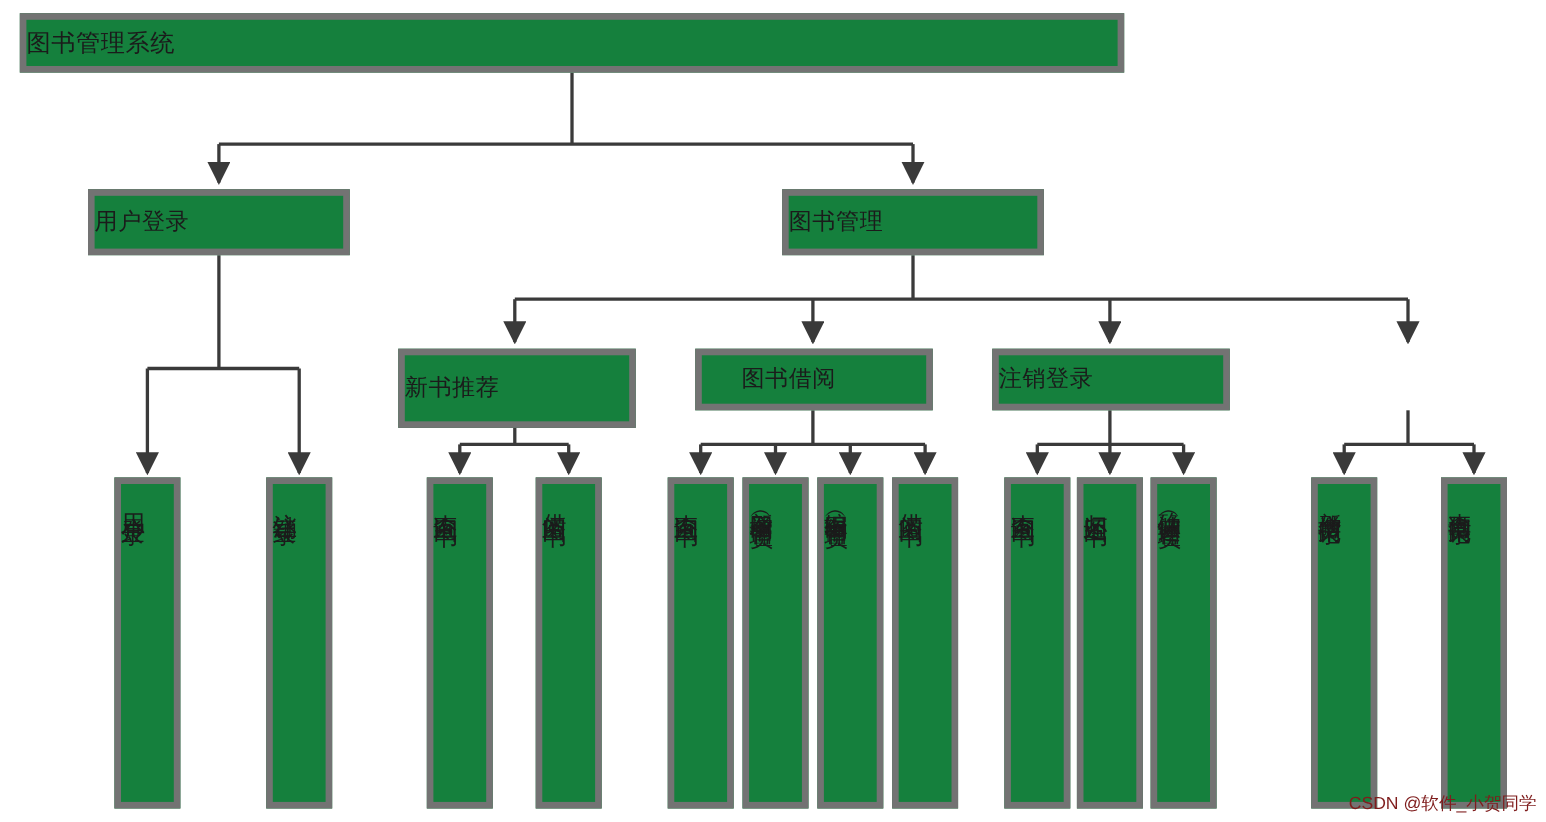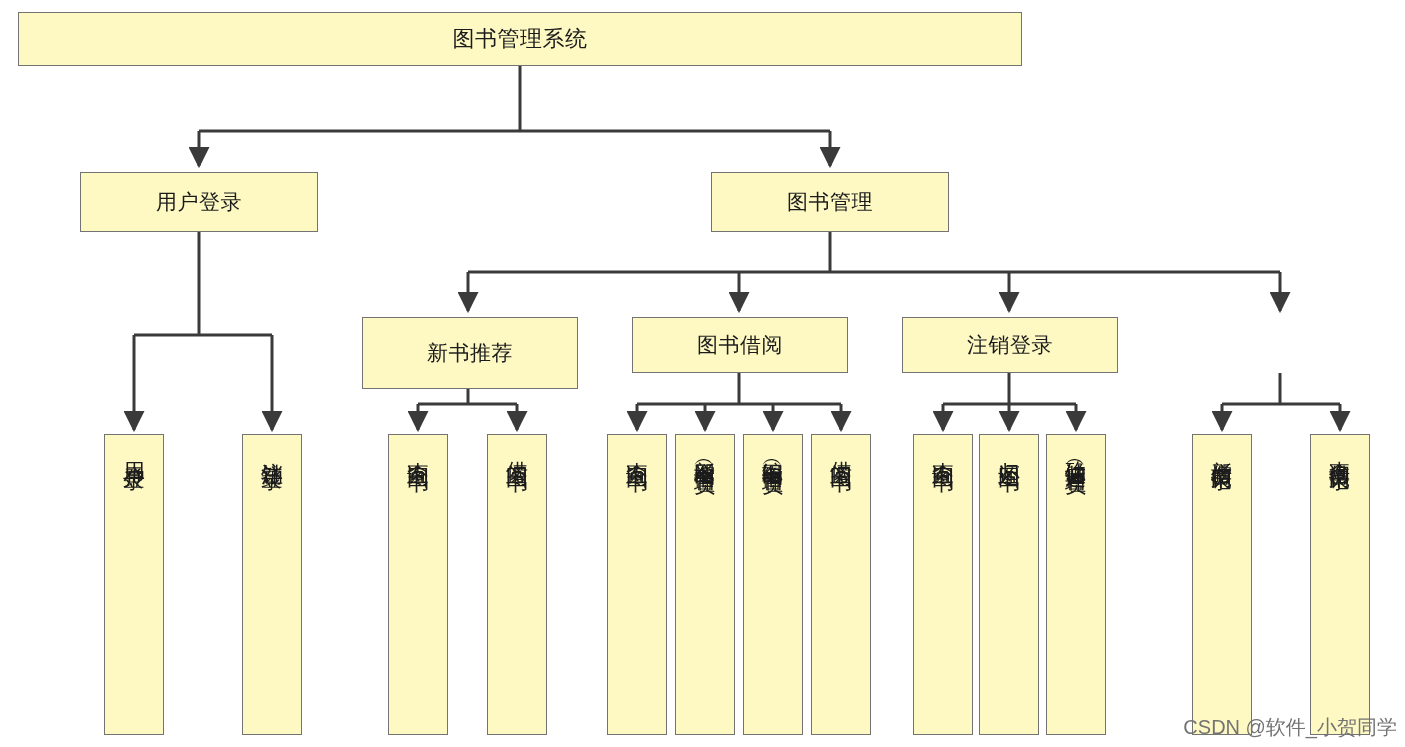--- a/index.html
+++ b/index.html
@@ -22,25 +22,25 @@
   #connector-layer {
     position: absolute;
     left: 0;
     top: 0;
     width: 1405px;
     height: 747px;
   }
   .node {
     position: absolute;
     box-sizing: border-box;
-    background: #fef9c3;
-    border: 1px solid #737373;
+    background: #15803d;
+    border: 6px solid #737373;
     display: flex;
     align-items: center;
-    justify-content: center;
+    justify-content: flex-start;
     color: #1b1b1b;
   }
   .node-label {
     display: block;
     text-align: center;
     line-height: 1.18;
     letter-spacing: 0.5px;
   }
   .node.horizontal .node-label {
     writing-mode: horizontal-tb;
@@ -56,22 +56,22 @@
     font-size: 22px;
     letter-spacing: 3px;
     line-height: 1;
   }
   .node.root .node-label { font-size: 22px; }
   .node.vertical.compact .node-label { font-size: 21px; letter-spacing: 2px; }
   #watermark {
     position: absolute;
     right: 8px;
     bottom: 6px;
-    font-size: 20px;
-    color: #737373;
+    font-size: 16px;
+    color: #7f1d1d;
     white-space: nowrap;
     pointer-events: none;
   }
 </style>
 </head>
 <body>
 
 <div id="diagram-root">
 
   <svg id="connector-layer" viewBox="0 0 1405 747" width="1405" height="747" xmlns="http://www.w3.org/2000/svg">
@@ -131,21 +131,21 @@
   <div class="node horizontal" style="left:80px; top:172px; width:238px; height:60px;">
     <span class="node-label">用户登录</span>
   </div>
   <div class="node horizontal" style="left:711px; top:172px; width:238px; height:60px;">
     <span class="node-label">图书管理</span>
   </div>
 
   <div class="node horizontal" style="left:362px; top:317px; width:216px; height:72px;">
     <span class="node-label">新书推荐</span>
   </div>
-  <div class="node horizontal" style="left:632px; top:317px; width:216px; height:56px;">
+  <div class="node horizontal" style="left:632px; top:317px; width:216px; height:56px;padding-left:36px;">
     <span class="node-label">图书借阅</span>
   </div>
   <div class="node horizontal" style="left:902px; top:317px; width:216px; height:56px;">
     <span class="node-label">注销登录</span>
   </div>
 
   <div class="node vertical" style="left:104px; top:434px; width:60px; height:301px;">
     <span class="node-label">用户登录</span>
   </div>
   <div class="node vertical" style="left:242px; top:434px; width:60px; height:301px;">

